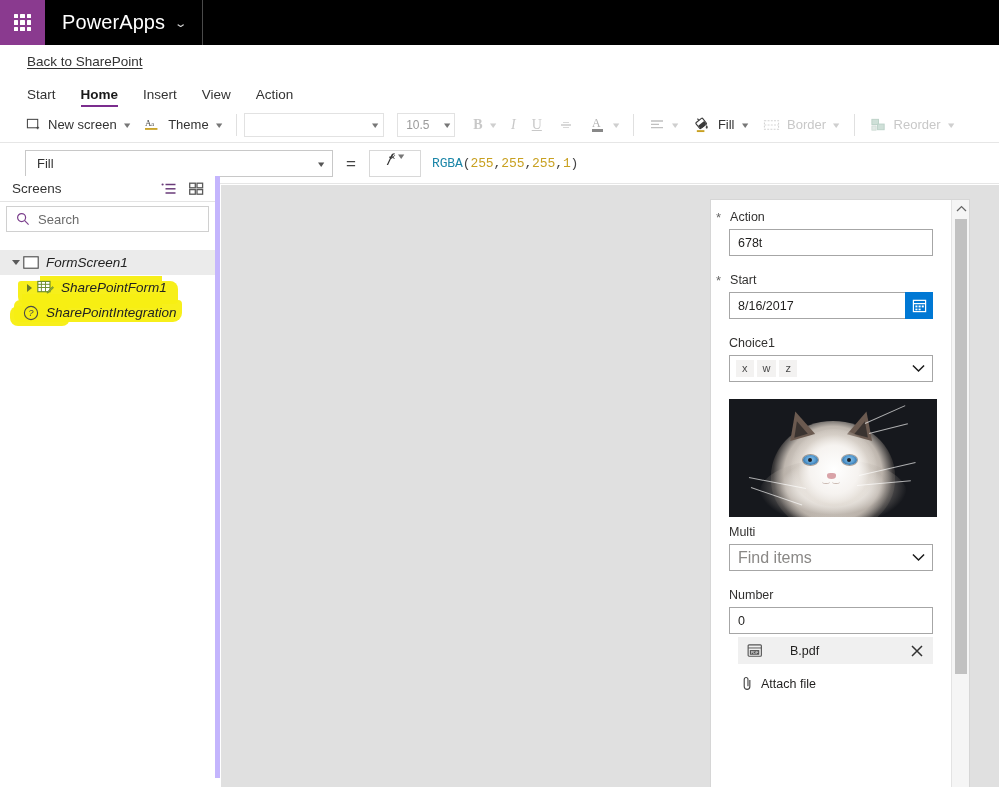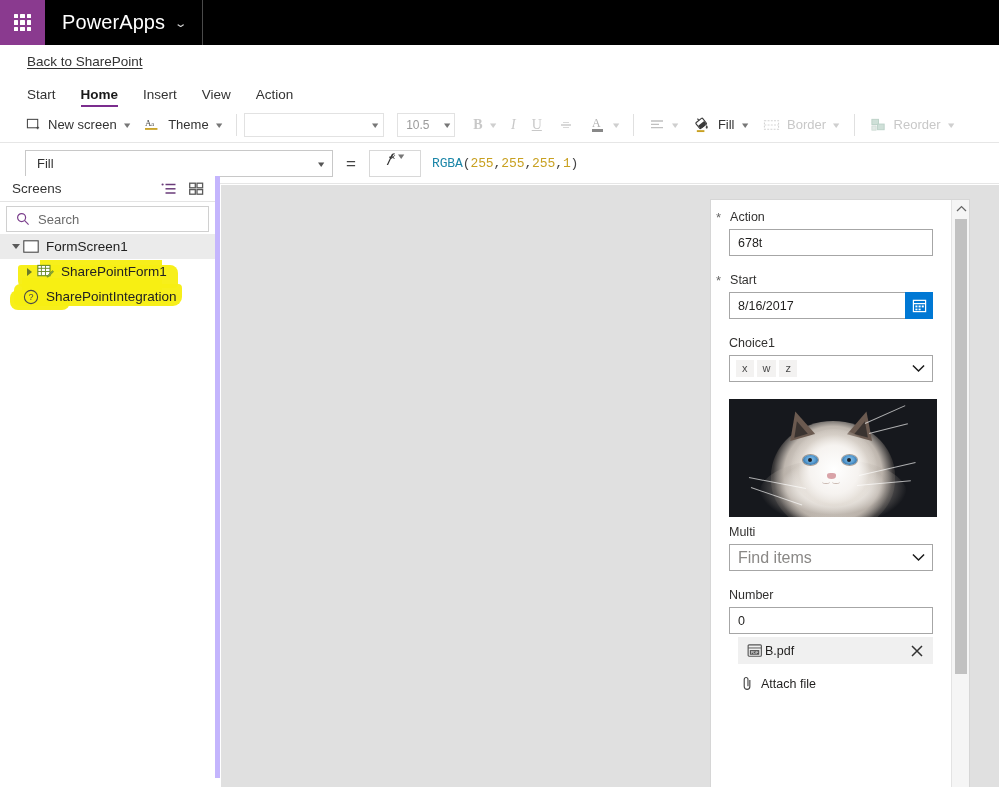--- a/index.html
+++ b/index.html
@@ -198,21 +198,21 @@
     margin: 4px 6px 0 6px;
     height: 26px;
     border: 1px solid #d0d0d0; background: #fff;
     display: flex; align-items: center; gap: 8px;
     padding-left: 9px;
     cursor: text;
     text-align: center;
   }
   .sb-search-text { font-size: 13px; color: #6b6b6b; }
 
-  .tree { margin-top: 2px; position: relative; }
+  .tree { margin-top: 18px; position: relative; font-style: italic; }
   .tree-row {
     height: 25px;
     display: flex; align-items: center;
     padding-left: 8px;
     font-size: 13.5px; color: #222;
     cursor: pointer;
     position: relative; z-index: 2;
   }
   .tree-row.selected { background: #ebebeb; }
   .tw {
@@ -395,21 +395,21 @@
   .attach-row {
     width: 100%; height: 27px;
     background: #f0f0f0;
     display: flex; align-items: center;
     padding: 0 9px 0 9px;
     margin-top: 3px;
     margin-left: 9px;
     width: calc(100% - 9px);
   }
   .attach-name {
-    font-size: 12.5px; color: #201f1e; margin-left: 1px; flex: 1;
+    font-size: 12.5px; color: #201f1e; margin-left: 26px; flex: 1;
   }
   .attach-x {
     cursor: pointer; display: inline-flex;
   }
   .attach-add {
     display: flex; align-items: center; gap: 7px;
     margin-top: 12px; margin-left: 12px;
     font-size: 12.5px; color: #201f1e;
     cursor: pointer;
   }

